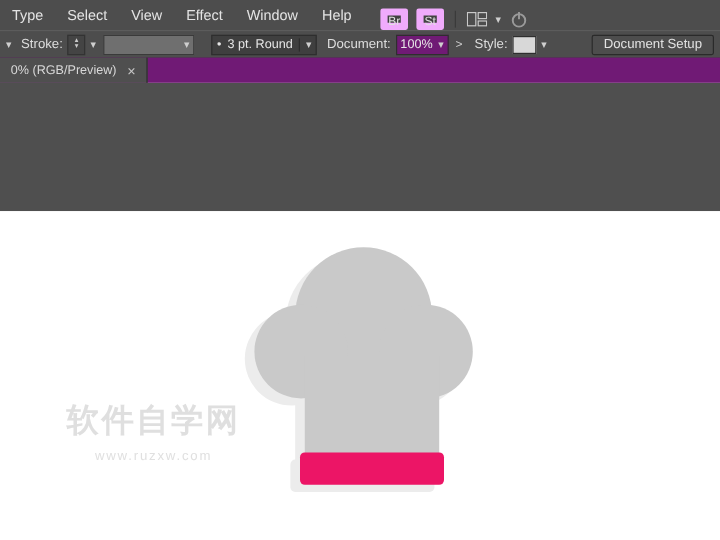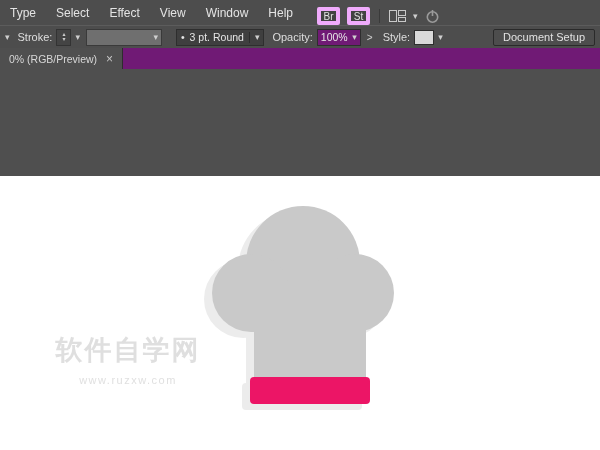--- a/index.html
+++ b/index.html
@@ -5,21 +5,21 @@
   html,body{margin:0;padding:0;}
   body{width:600px;height:450px;overflow:hidden;background:#fff;
        font-family:"Liberation Sans", sans-serif;-webkit-font-smoothing:antialiased;}
   .app{position:relative;width:600px;height:450px;background:#fff;}
 
   
   .menubar{position:absolute;top:0;left:0;right:0;height:25px;background:#4d4d4d;
            display:flex;align-items:flex-end;color:#e4e4e4;font-size:12px;z-index:5;}
   .menu-item{padding:0 10px;height:100%;display:flex;align-items:center;cursor:default;}
   .appbar-group{display:flex;align-items:center;margin-left:14px;gap:7px;}
-  .mini-btn{background:#424242;border:4px solid #f0abfc;color:#e0e0e0;font-size:10px;
+  .mini-btn{background:#424242;border:6px solid #f0abfc;color:#e0e0e0;font-size:10px;
             height:18px;width:23px;border-radius:2px;padding:0;font-family:inherit;}
   .appbar-sep{width:1px;height:14px;background:#3a3a3a;margin:0 2px;}
   .chev{color:#cfcfcf;font-size:9px;line-height:1;}
   .icon-svg{display:block;}
 
   
   .controlbar{position:absolute;top:25px;left:0;right:0;height:22px;background:#4d4d4d;
               border-top:1px solid #5c5c5c;border-bottom:1px solid #383838;
               display:flex;align-items:center;font-size:11px;color:#dedede;
               gap:4px;padding:0 5px;z-index:5;}
@@ -57,22 +57,22 @@
   .watermark .wm-sub{font-size:11px;letter-spacing:1.5px;margin-top:6px;color:#e0e0e0;}
 </style>
 </head>
 <body>
 
 <div class="app">
 
   <div class="menubar">
     <span class="menu-item">Type</span>
     <span class="menu-item">Select</span>
+    <span class="menu-item">View</span>
     <span class="menu-item">Effect</span>
-    <span class="menu-item">View</span>
     <span class="menu-item">Window</span>
     <span class="menu-item">Help</span>
 
     <div class="appbar-group">
       <button class="mini-btn">Br</button>
       <button class="mini-btn">St</button>
       <span class="appbar-sep"></span>
       <span>
         <svg class="icon-svg" width="17" height="14" viewBox="0 0 17 14">
           <rect x="0.5" y="1.5" width="7" height="11" fill="none" stroke="#c9c9c9"></rect>
@@ -103,21 +103,21 @@
       <span class="chev">▾</span>
     </span>
 
     <span class="brush-dd">
       <span>•</span>
       <span>3 pt. Round</span>
       <span class="dd-sep"></span>
       <span class="chev">▾</span>
     </span>
 
-    <span class="lbl">Opacity:</span>
+    <span class="lbl">Document:</span>
     <span class="opacity-box">
       <span>100%</span>
       <span class="chev">▾</span>
     </span>
     <button class="expand-btn">&gt;</button>
 
     <span class="lbl">Style:</span>
     <span class="style-swatch"></span>
     <span class="chev">▾</span>
 

